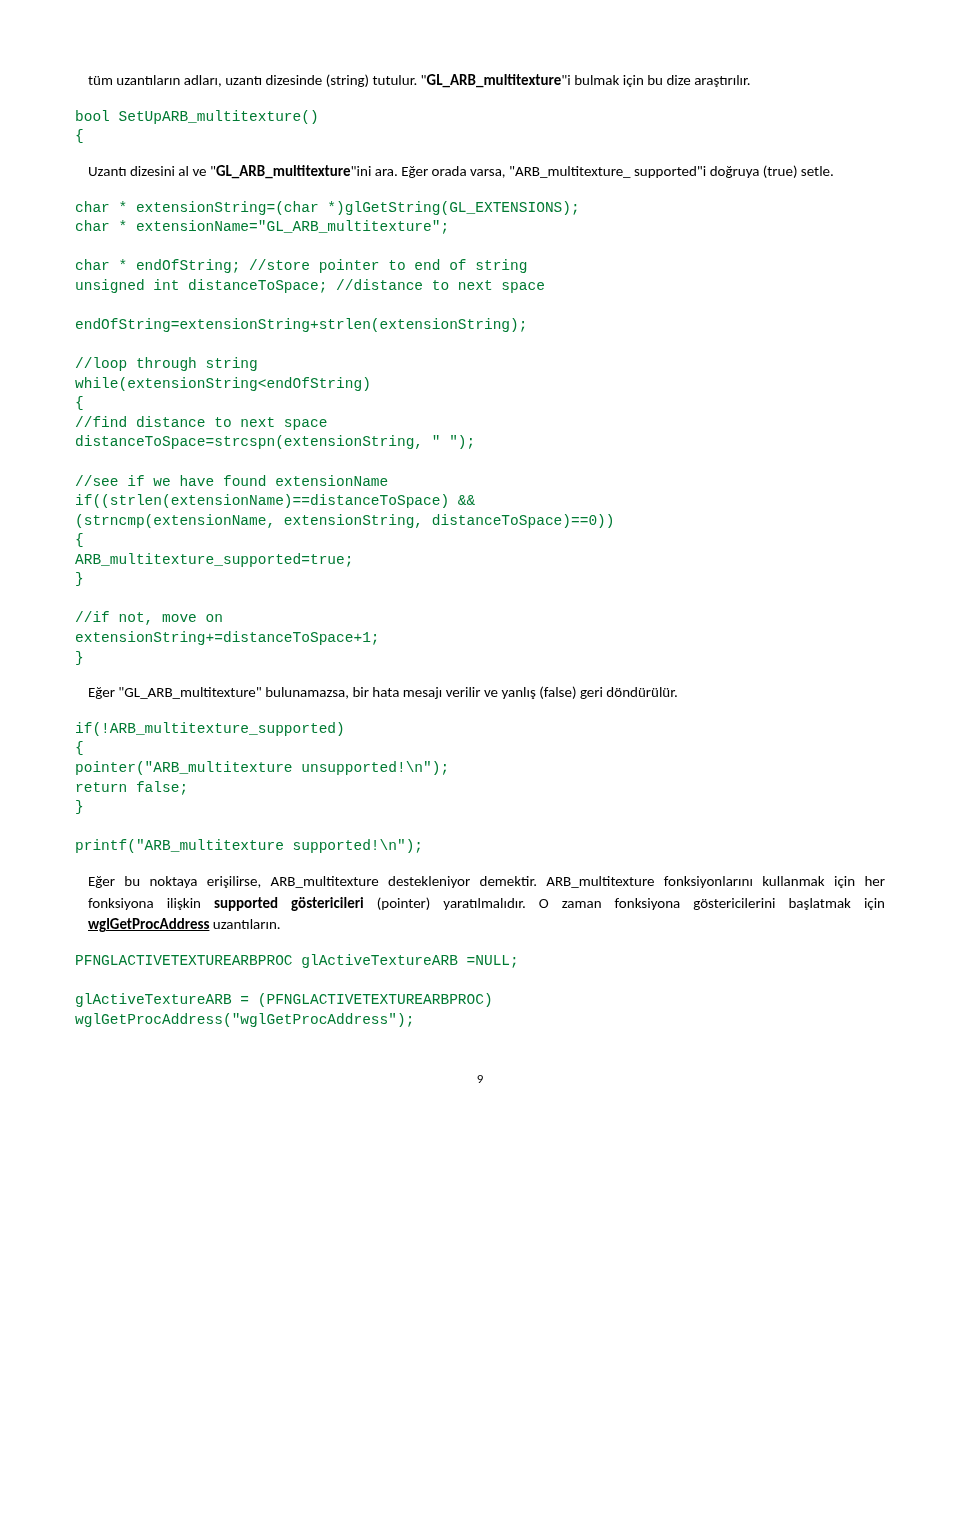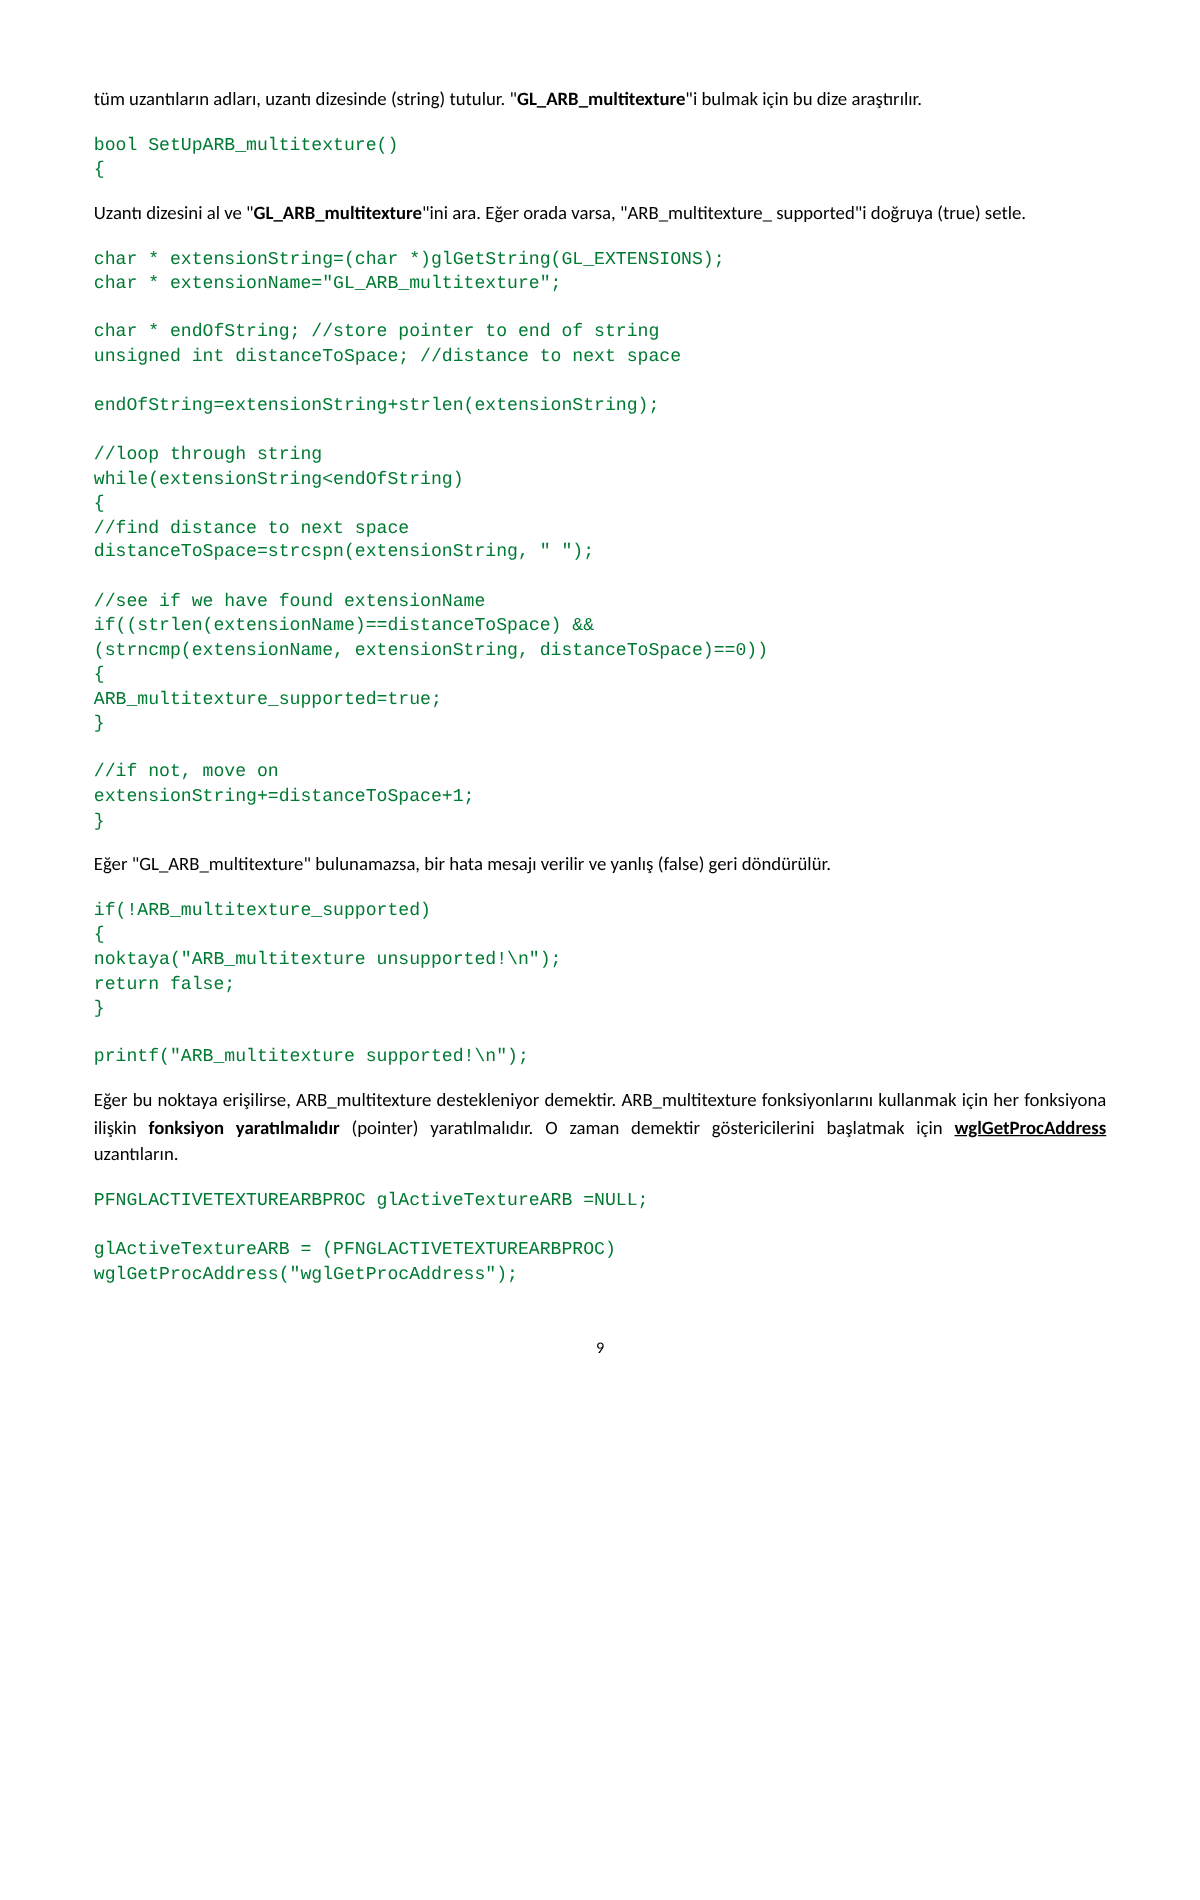--- a/index.html
+++ b/index.html
@@ -7,21 +7,21 @@
     padding: 70px 75px 40px 75px;
     font-family: "Calibri", "Segoe UI", Arial, sans-serif;
     font-size: 15px;
     line-height: 1.45;
     color: #000;
     background: #fff;
     width: 960px;
     box-sizing: border-box;
   }
   .para {
-    margin: 0 0 14px 0;
+    margin: 0 0 14px 13px;
     text-align: justify;
   }
   .code {
     font-family: "Courier New", monospace;
     color: #007a33;
     font-size: 14.5px;
     white-space: pre;
     line-height: 1.35;
     margin: 16px 0 14px 0;
   }
@@ -67,28 +67,28 @@
 }
 
 //if not, move on
 extensionString+=distanceToSpace+1;
 }</div>
 
 <p class="para" style="text-align:left;">Eğer "GL_ARB_multitexture" bulunamazsa, bir hata mesajı verilir ve yanlış (false) geri döndürülür.</p>
 
 <div class="code">if(!ARB_multitexture_supported)
 {
-noktaya("ARB_multitexture unsupported!\n");
+pointer("ARB_multitexture unsupported!\n");
 return false;
 }
 
 printf("ARB_multitexture supported!\n");</div>
 
 <p class="para">
-  <span>Eğer bu noktaya erişilirse, ARB_multitexture destekleniyor demektir. ARB_multitexture fonksiyonlarını kullanmak için her fonksiyona ilişkin  </span><b>fonksiyon yaratılmalıdır</b><span> (pointer) yaratılmalıdır. O zaman demektir göstericilerini başlatmak için </span><b><u>wglGetProcAddress</u></b><span> uzantıların.</span>
+  <span>Eğer bu noktaya erişilirse, ARB_multitexture destekleniyor demektir. ARB_multitexture fonksiyonlarını kullanmak için her fonksiyona ilişkin  </span><b>supported göstericileri</b><span> (pointer) yaratılmalıdır. O zaman fonksiyona göstericilerini başlatmak için </span><b><u>wglGetProcAddress</u></b><span> uzantıların.</span>
 </p>
 
 <div class="code">PFNGLACTIVETEXTUREARBPROC glActiveTextureARB =NULL;
 
 glActiveTextureARB = (PFNGLACTIVETEXTUREARBPROC)
 wglGetProcAddress("wglGetProcAddress");</div>
 
 <div class="pagenum">9</div>
 
 </body></html>

